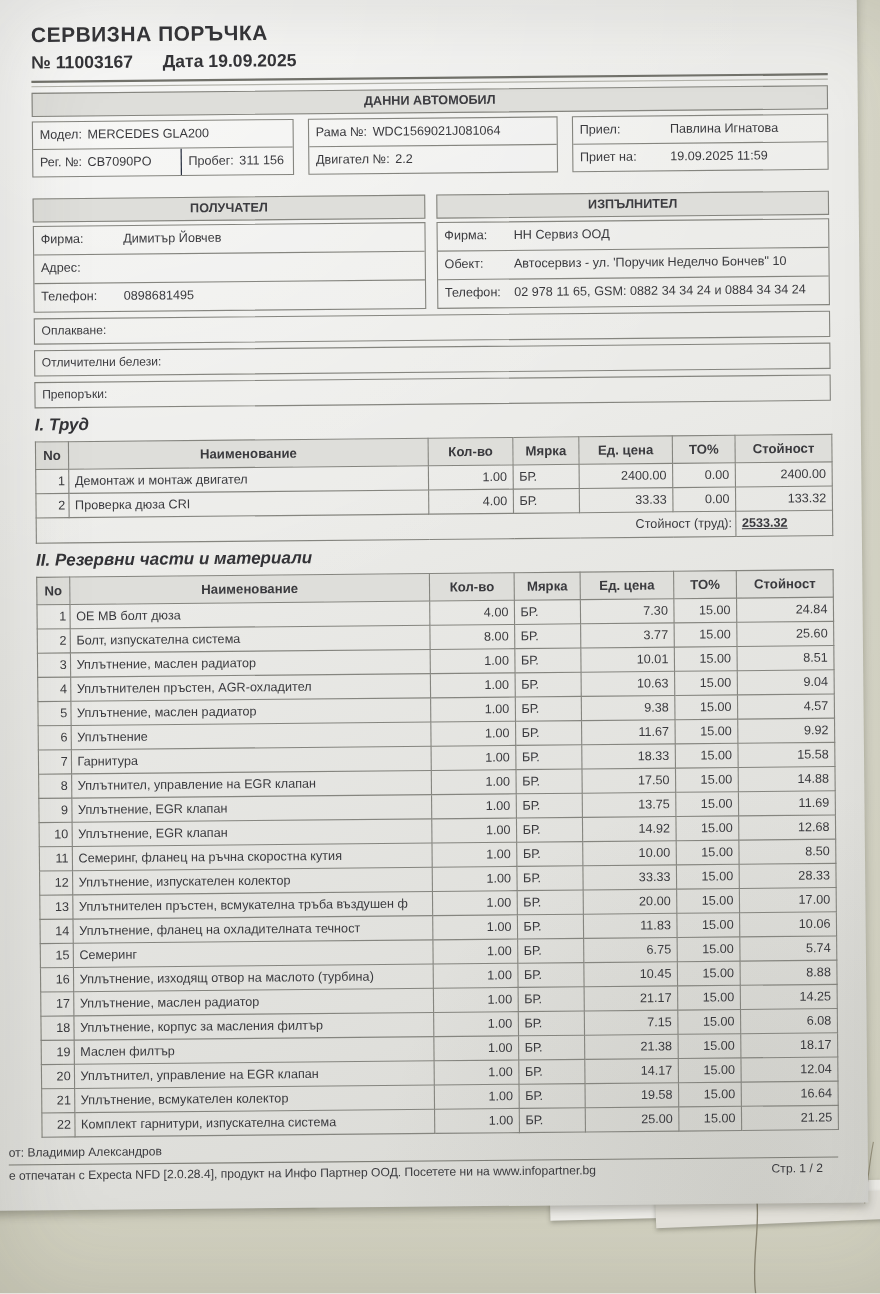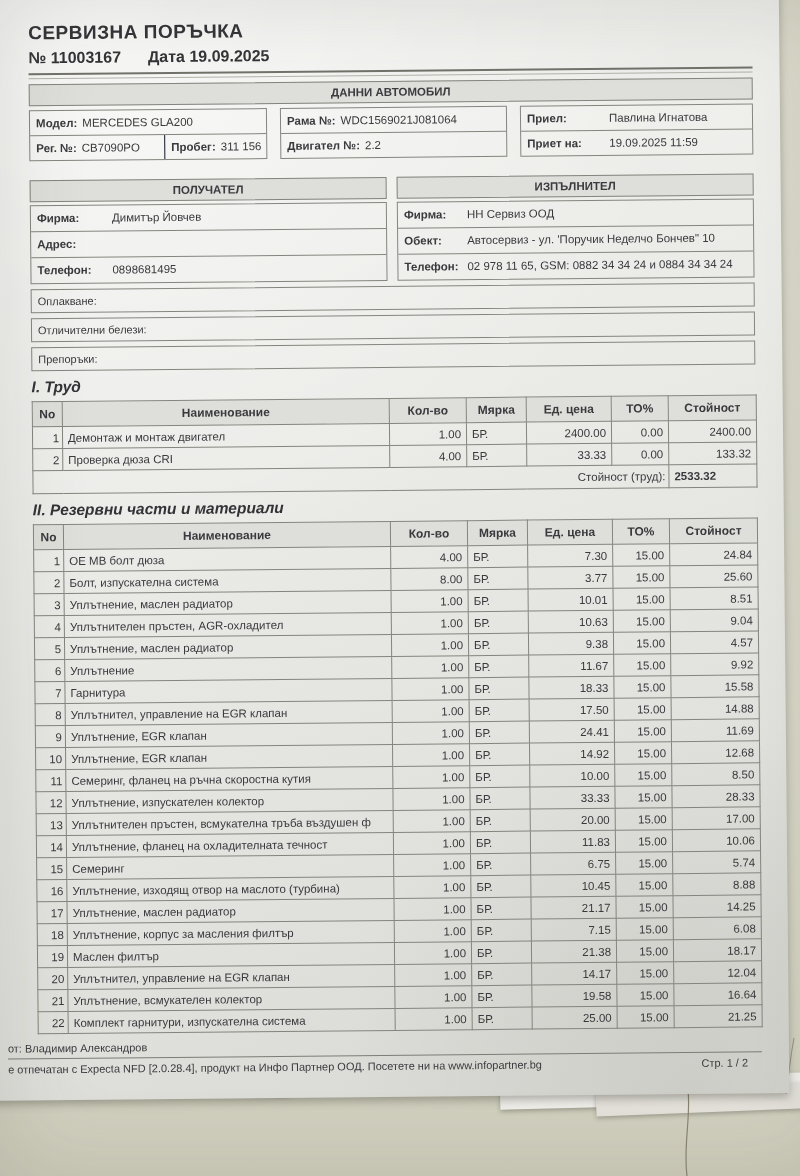--- a/index.html
+++ b/index.html
@@ -38,21 +38,21 @@
          font-weight:bold; font-size:11.5px; height:20px; line-height:20px; color:#3c3c40; }
 
   .veh-grid { display:flex; gap:13px; margin-top:4px; }
   .veh-box { border:1px solid #85857f; background:rgba(255,255,255,.12); }
   .vb1 { width:236px; } .vb2 { width:225px; } .vb3 { flex:1; }
   .veh-row { height:24px; line-height:24px; font-size:11.5px; padding-left:6px; white-space:nowrap; overflow:hidden; }
   .veh-row + .veh-row { border-top:1px solid #85857f; }
   .veh-row.split { display:flex; padding-left:0; }
   .veh-cell { padding-left:6px; white-space:nowrap; overflow:hidden; }
   .vc1 { width:128px; } .vc2 { flex:1; border-left:1px solid #0f172a; }
-  .lbl { font-weight:bold; margin-right:5px; }
+  .lbl { font-weight:normal; margin-right:5px; }
   .vb3 .lbl { display:inline-block; width:82px; margin-right:0; }
 
   .two-col { display:flex; gap:10px; margin-top:14px; }
   .party { flex:1; }
   .party-body { border:1px solid #85857f; margin-top:3px; }
   .party-row { height:25px; line-height:25px; font-size:11.5px; padding-left:6px; white-space:nowrap; overflow:hidden; }
   .party-row + .party-row { border-top:1px solid #85857f; }
   .party .lbl { display:inline-block; }
   .recipient .lbl { width:70px; } .contractor .lbl { width:58px; }
 
@@ -64,21 +64,21 @@
   table.grid { width:724px; border-collapse:collapse; table-layout:fixed; font-size:11.5px; color:#3a3a3e; }
   .grid th, .grid td { border:1px solid #85857f; padding:0 5px; overflow:hidden; white-space:nowrap; }
   .grid thead th { background:#dededa; font-weight:bold; text-align:center; font-size:12px; height:24px; }
   .grid tbody td { height:21px; }
   .grid td:nth-child(1) { text-align:right; padding-right:3px; }
   .grid td:nth-child(2) { text-align:left; }
   .grid td:nth-child(3), .grid td:nth-child(5), .grid td:nth-child(6), .grid td:nth-child(7) { text-align:right; }
   .grid td:nth-child(4) { text-align:left; }
   .grid tfoot td { height:22px; }
   .total-label { text-align:right !important; padding-right:8px; }
-  .total-val { text-align:right; font-weight:bold; }
+  .total-val { text-align:right; font-weight:bold;text-decoration:underline; }
   .c0{width:30px;} .c1{width:327px;} .c2{width:77px;} .c3{width:60px;} .c4{width:85px;} .c5{width:57px;} .c6{width:88px;}
 
   .foot-name { margin:8px 0 0 -30px; font-size:11px; }
   .foot-rule { margin:4px 0 4px -30px; width:754px; border-top:1px solid #7d7d76; }
   .foot-line { display:flex; justify-content:space-between; margin-left:-30px; width:740px; font-size:11px; }
 </style>
 </head>
 <body>
 
 <div class="scene">
@@ -328,21 +328,21 @@
               <td>БР.</td>
               <td>17.50</td>
               <td>15.00</td>
               <td>14.88</td>
             </tr>
               <tr>
               <td>9</td>
               <td>Уплътнение, EGR клапан</td>
               <td>1.00</td>
               <td>БР.</td>
-              <td>24.41</td>
+              <td>13.75</td>
               <td>15.00</td>
               <td>11.69</td>
             </tr>
               <tr>
               <td>10</td>
               <td>Уплътнение, EGR клапан</td>
               <td>1.00</td>
               <td>БР.</td>
               <td>14.92</td>
               <td>15.00</td>

